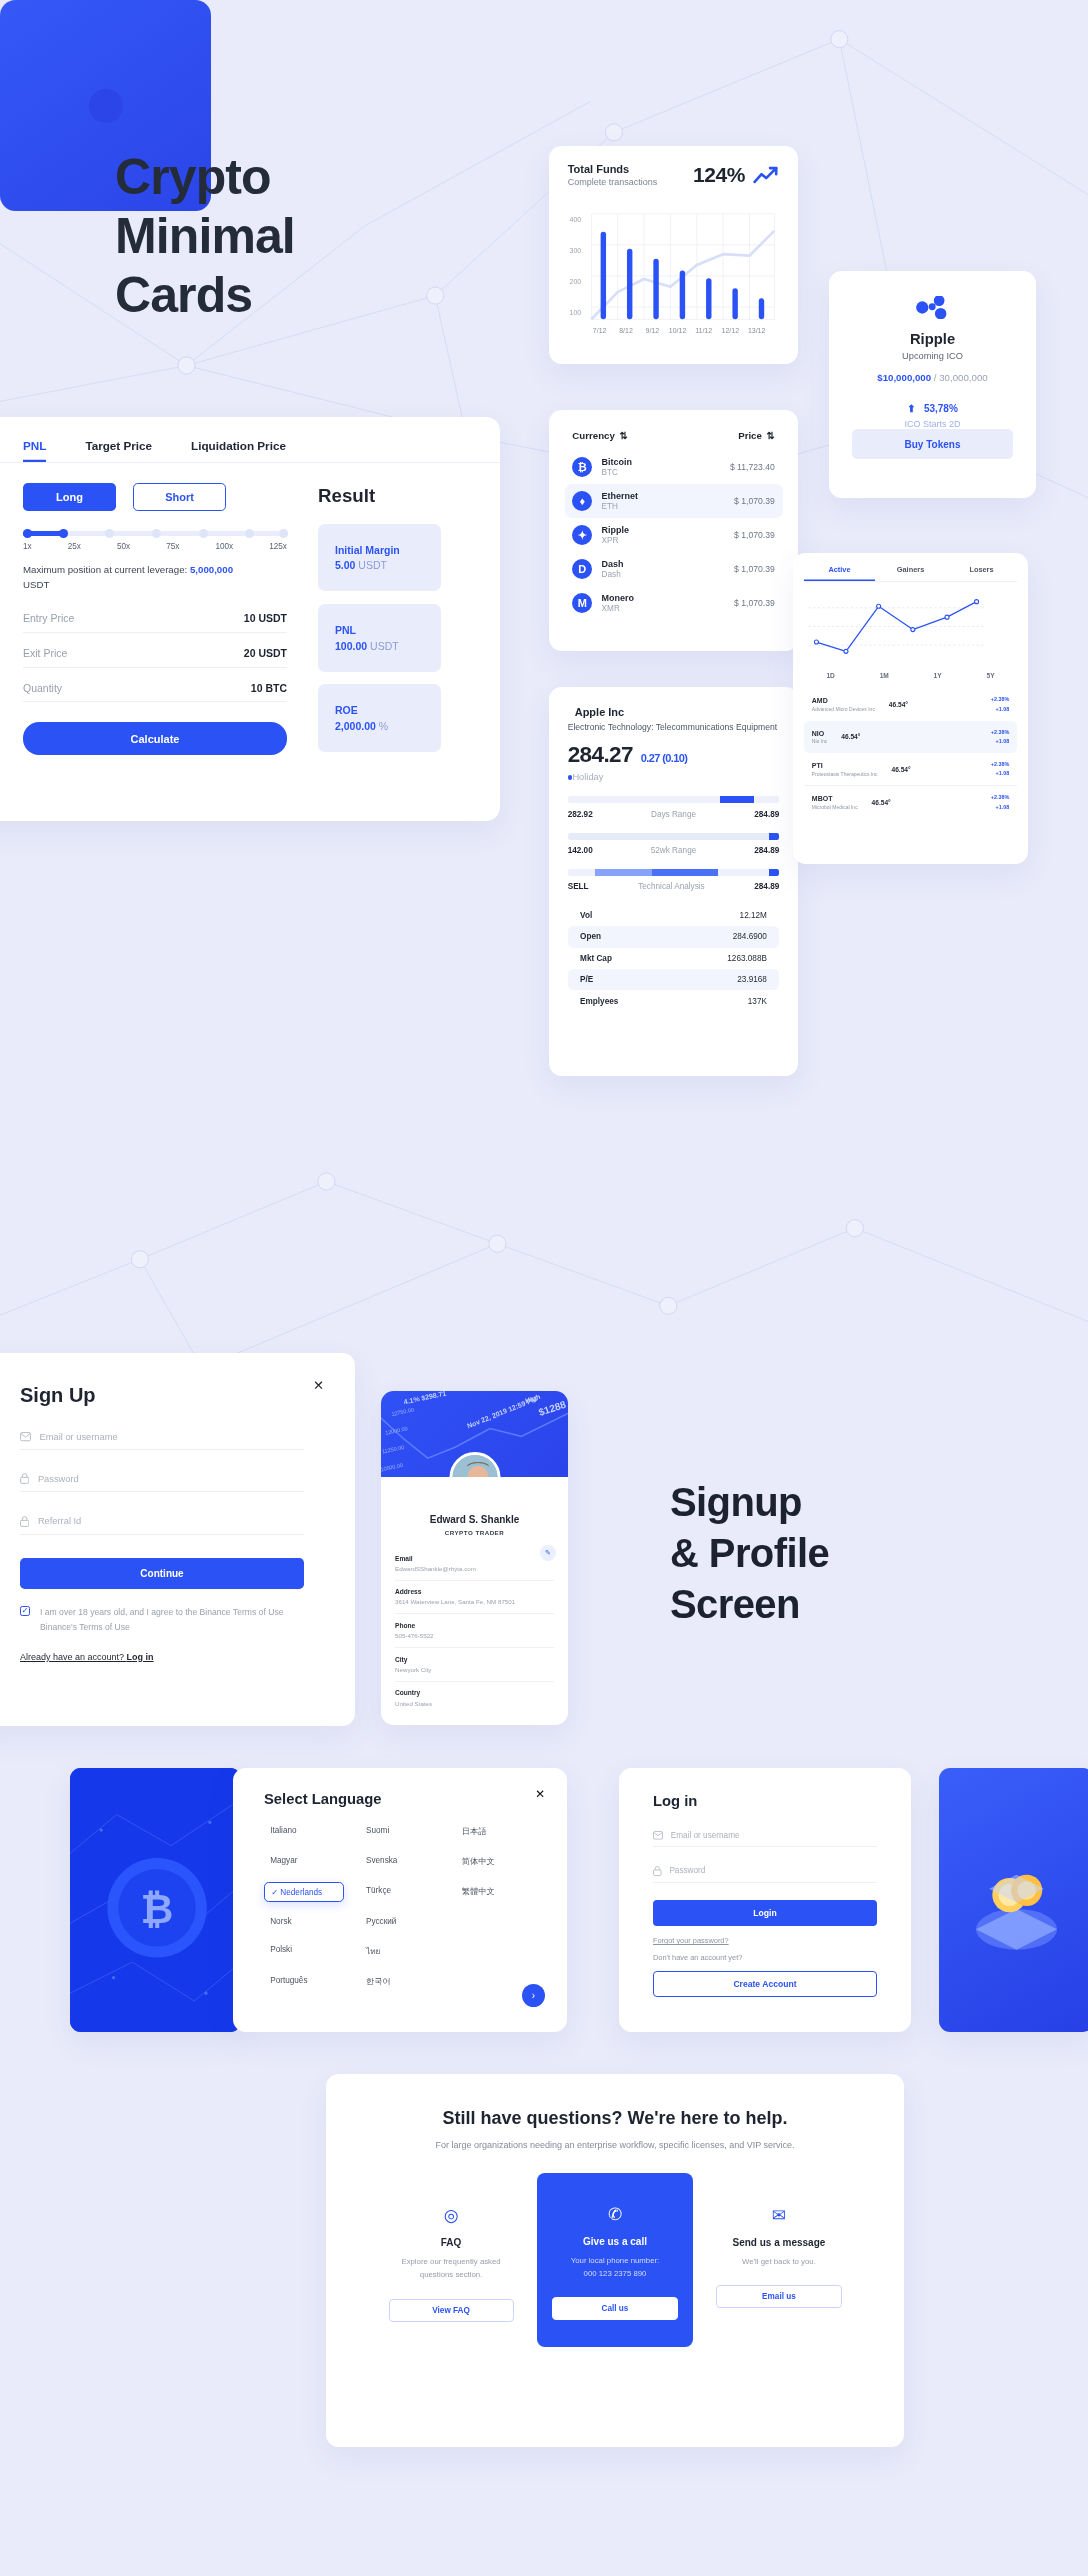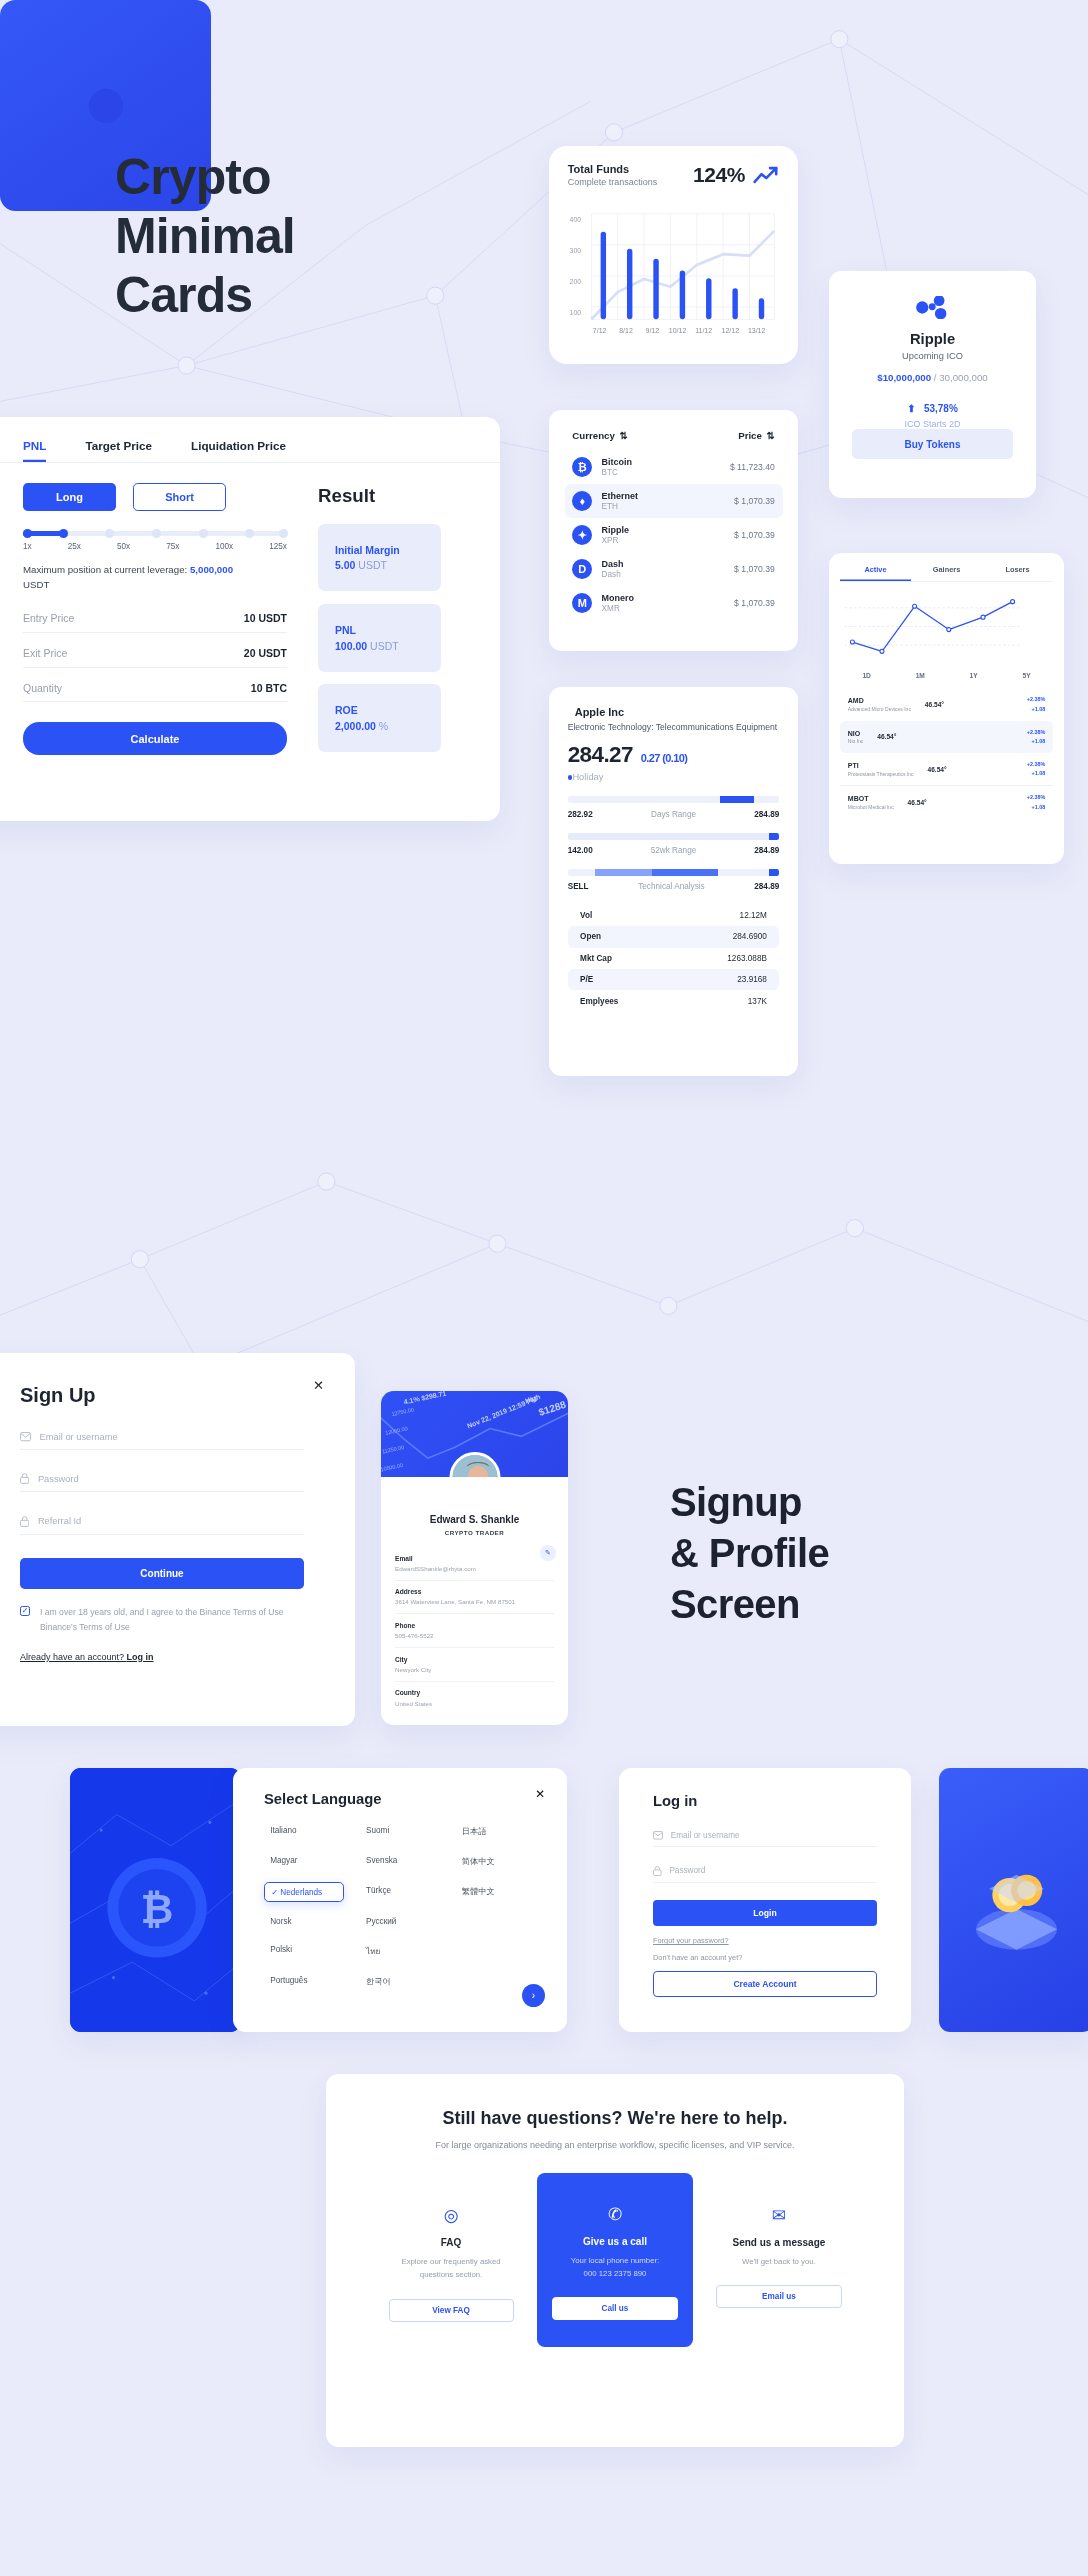--- a/index.html
+++ b/index.html
@@ -66,21 +66,21 @@
               border: none; cursor: pointer; }
   .pnl-right { flex: 1; padding-top: 1.6px; }
   .result-title { font-size: 18.7px; font-weight: 800; margin-bottom: 17px; }
   .res-box { background: #e9edfb; border-radius: 7px; padding: 20px 17px;
              margin-bottom: 12.4px; }
   .res-name { font-size: 10.5px; font-weight: 800; color: #2b52f5; margin-bottom: 3.9px; }
   .res-val { font-size: 10.5px; font-weight: 700; color: #2b52f5; }
   .res-val span { color: #8a9bd8; font-weight: 400; }
 
   
-  #funds-card { left: 549px; top: 146px; width: 249px; height: 218px; padding: 17px 18.7px; border-radius: 18px; }
+  #funds-card { left: 549px; top: 146px; width: 249px; height: 218px; padding: 17px 18.7px; }
   .fd-head { display: flex; justify-content: space-between; align-items: flex-start; }
   .fd-t { font-size: 11px; font-weight: 800; }
   .fd-s { font-size: 9px; color: #7b8494; margin-top: 2.3px; }
   .fd-pct { font-size: 21px; font-weight: 800; letter-spacing: -0.4px; }
   .fd-chart { position: relative; margin-top: 15.5px; height: 138px; }
 
   
   #cur-card { left: 549px; top: 410px; width: 249px; height: 241px; padding: 17px 15.5px; }
   .cur-head { display: flex; justify-content: space-between; padding: 3.1px 7.8px 9.3px; }
   .cur-h { font-size: 9.7px; font-weight: 800; display: flex; align-items: center; gap: 4.7px; }
@@ -123,21 +123,21 @@
   .rp-sub { font-size: 9.3px; color: #5c6575; margin-top: 3.9px; }
   .rp-amt { font-size: 9.7px; margin-top: 11px; color: #9aa3b2; }
   .rp-amt b { color: #2b52f5; font-weight: 700; }
   .rp-pct { font-size: 10px; font-weight: 800; color: #2b52f5; margin-top: 20px; }
   .rp-st { font-size: 9px; color: #9db0ee; margin-top: 5.4px; }
   .rp-btn { height: 29.5px; border-radius: 5.4px; background: #e9edfb;
             color: #2b52f5; font-size: 10px; font-weight: 800; border: none;
             width: 100%; cursor: pointer; }
 
   
-  #gain-card { left: 829px; top: 553px; width: 235px; height: 311px; padding: 12.4px 11px; }
+  #gain-card { left: 793px; top: 553px; width: 235px; height: 311px; padding: 12.4px 11px; }
   .gt-tabs { display: flex; border-bottom: 0.8px solid #edf0f7; }
   .gt-tab { flex: 1; text-align: center; font-size: 7.4px; font-weight: 700;
             padding-bottom: 6.2px; color: #4e5664; cursor: pointer; }
   .gt-tab.active { color: #2b52f5; box-shadow: inset 0 -1.6px 0 #2b52f5; }
   .gt-x { display: flex; justify-content: space-around; font-size: 6.6px;
           color: #666f7e; font-weight: 700; margin-top: 4.7px; }
   .gr { display: flex; align-items: center; padding: 7px 7.8px; border-radius: 5.4px; }
   .gr.alt { background: #f3f6fd; }
   .gr.line { border-bottom: 0.8px solid #eef0f6; border-radius: 0; }
   .gr-s { font-size: 7px; font-weight: 800; }

